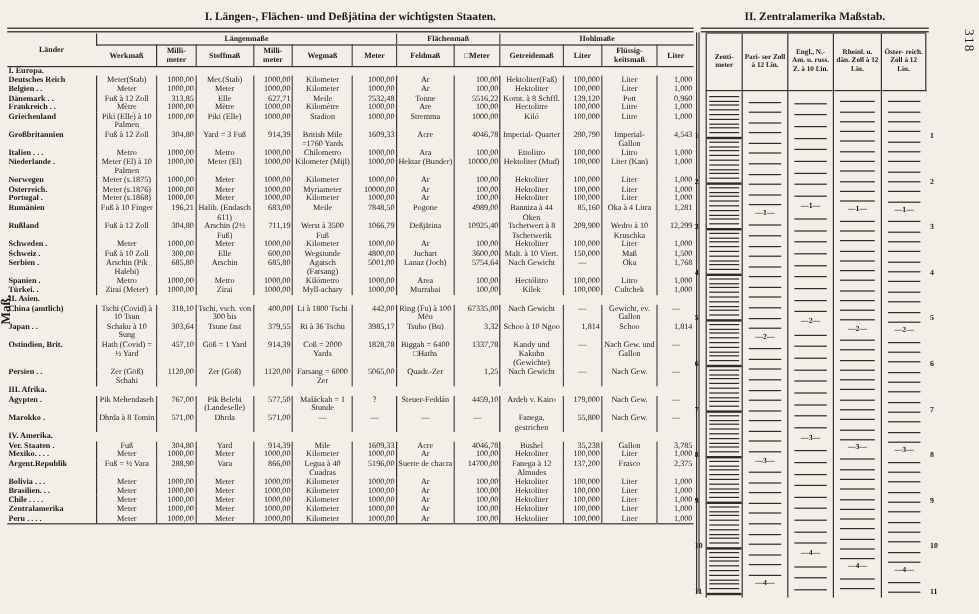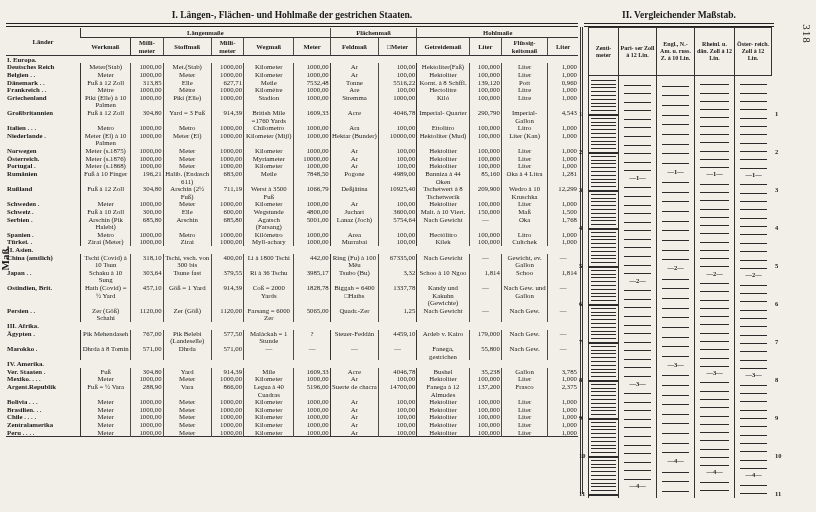--- a/index.html
+++ b/index.html
@@ -46,23 +46,23 @@
   .cmnum{position:absolute;font-size:6.5px;font-weight:bold;line-height:1;}
 </style>
 </head>
 <body>
 
 <div class="page">
 
   <div class="margin-word">Maß.</div>
   <div class="page-number">318</div>
 
-  <div class="title" id="title1">I. Längen-, Flächen- und Hohlmaße der gestrichen Staaten.</div>
+  <div class="title" id="title1">I. Längen-, Flächen- und Deßjätina der wichtigsten Staaten.</div>
   <div class="dblrule" id="rule1"></div>
-  <div class="title" id="title2">II. Vergleichender Maßstab.</div>
+  <div class="title" id="title2">II. Zentralamerika Maßstab.</div>
   <div class="dblrule" id="rule2"></div>
 
   <table id="measure-table">
       <colgroup>
         <col style="width: 74px;">
         <col style="width: 50px;">
         <col style="width: 32px;">
         <col style="width: 48px;">
         <col style="width: 32px;">
         <col style="width: 50px;">

